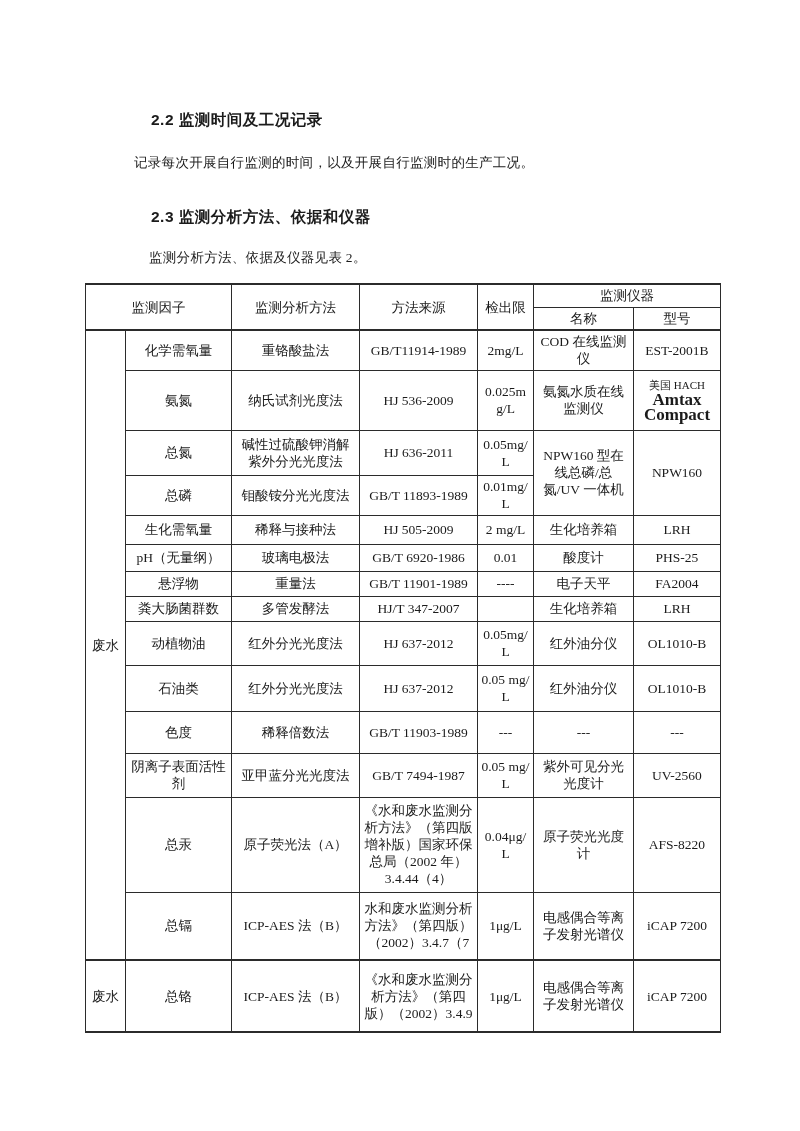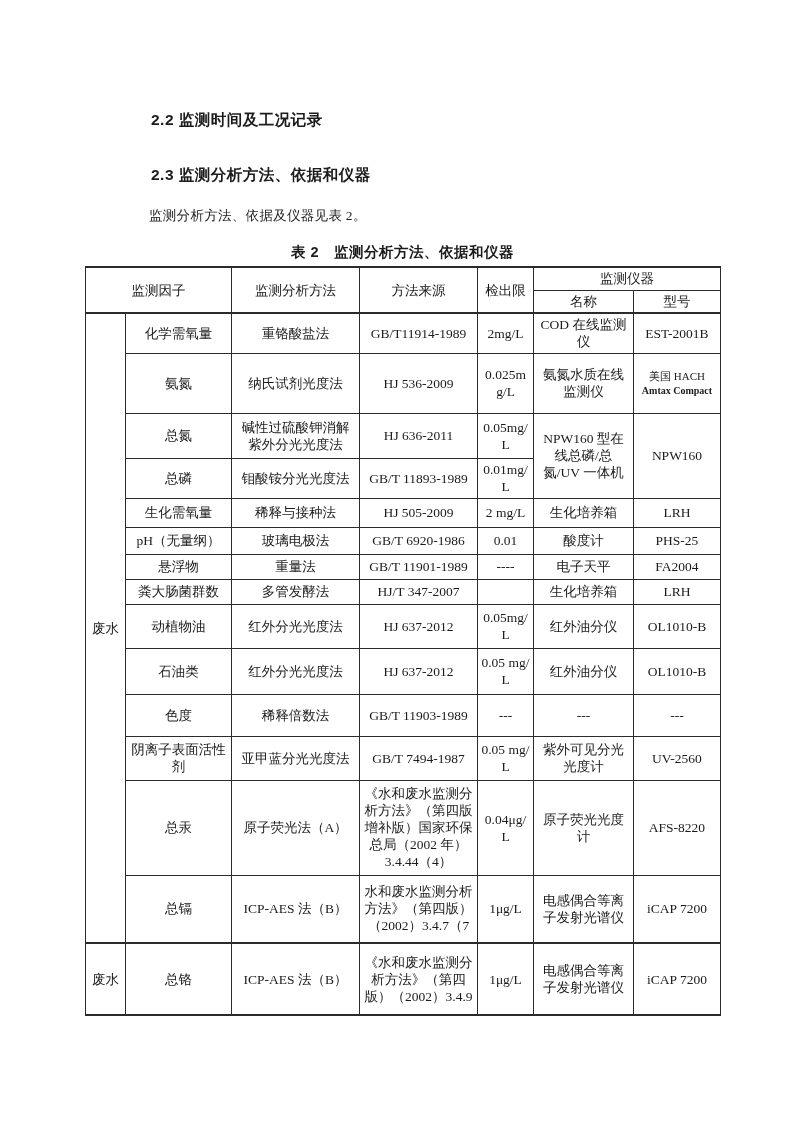--- a/index.html
+++ b/index.html
@@ -60,33 +60,33 @@
   }
   tbody tr:first-child td { border-top: 2px solid #2b2b2b; }
   tr.group-sep td { border-top: 2px solid #2b2b2b; }
 
   td.source { font-size: 13px; line-height: 17px; padding: 2px 2px; }
   td.limit  { font-size: 14px; word-break: break-all; padding: 2px; line-height: 18px; }
   td.iname  { font-size: 13px; line-height: 18px; }
   td.model  { font-size: 13px; letter-spacing: 0; }
   td.group  { font-size: 13.5px; margin-left: 12px; }
   .model-cn { font-size: 11px;   line-height: 14px; }
-  .model-en { font-size: 10px; line-height: 15px; font-weight: bold; }
+  .model-en { font-size: 17px; line-height: 15px; font-weight: bold; }
 </style>
 </head>
 <body>
 
 <div class="content">
 
   <h2 class="sec-heading">2.2 监测时间及工况记录</h2>
+  <p class="para">记录每次开展自行监测的时间，以及开展自行监测时的生产工况。</p>
 
   <h2 class="sec-heading h23">2.3 监测分析方法、依据和仪器</h2>
   <p class="para p23">监测分析方法、依据及仪器见表 2。</p>
 
-  <div class="table-title">表 2　监测分析方法、依据和仪器</div>
 
   <table class="monitor">
     <colgroup>
       <col style="width:40px">
         <col style="width:106px">
         <col style="width:128px">
       <col style="width:118px">
         <col style="width:56px">
         <col style="width:100px">
         <col style="width:87px">

